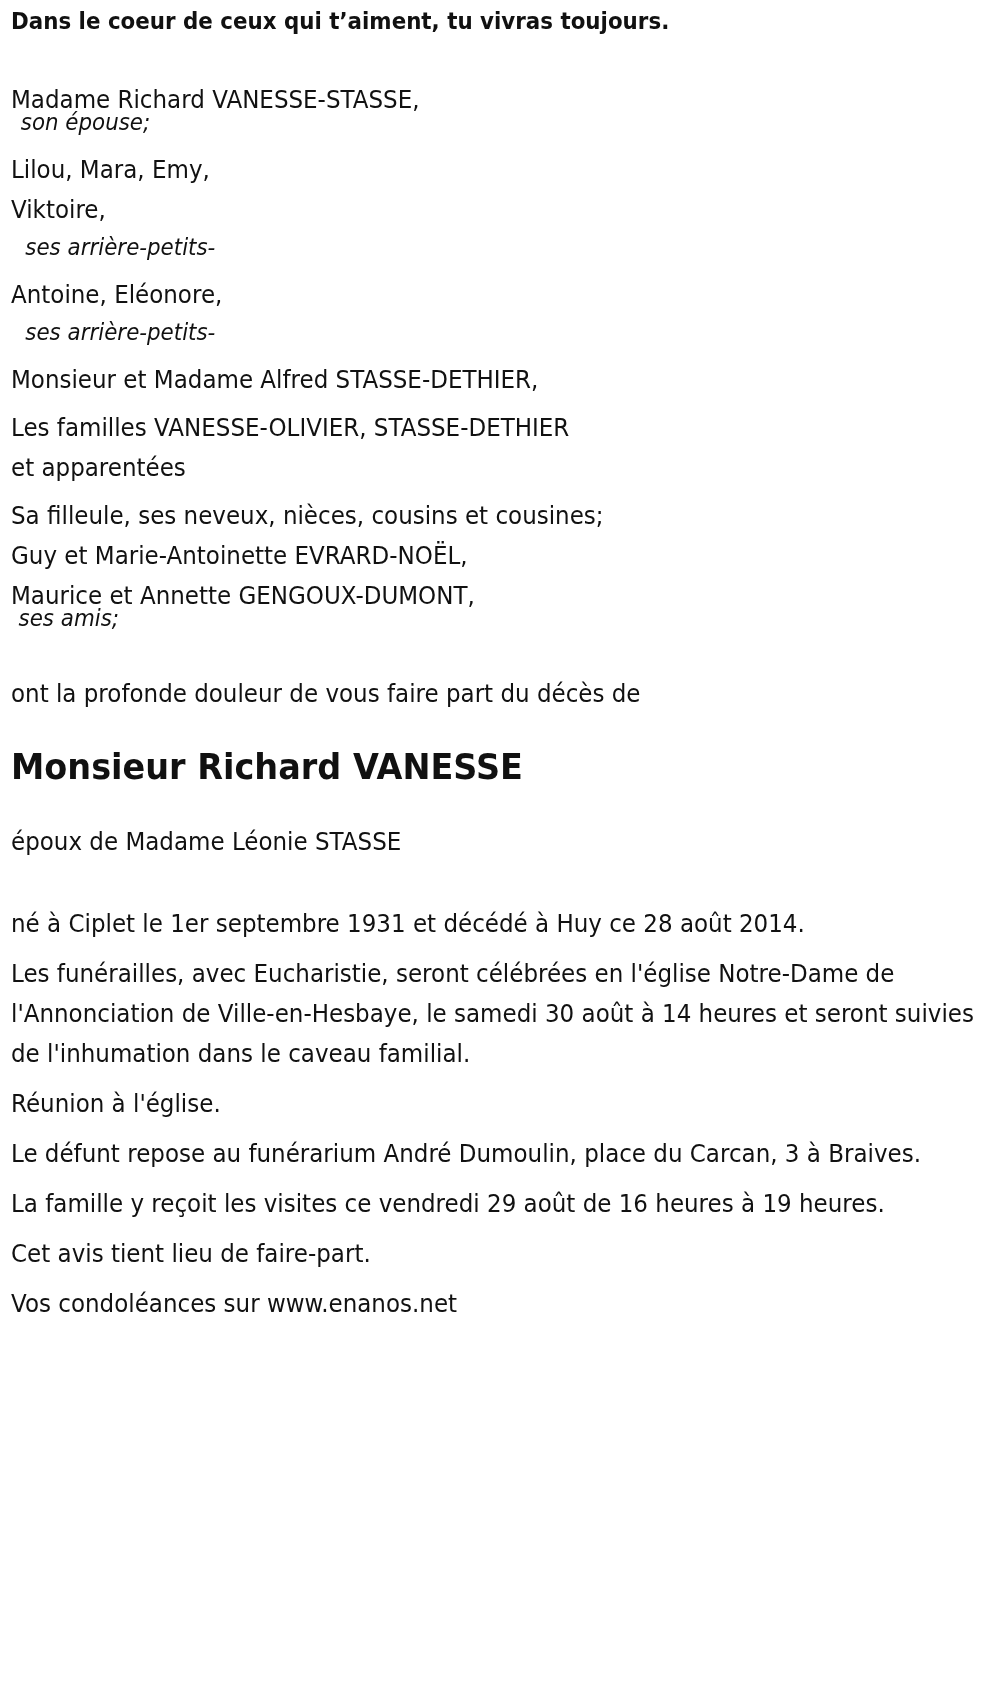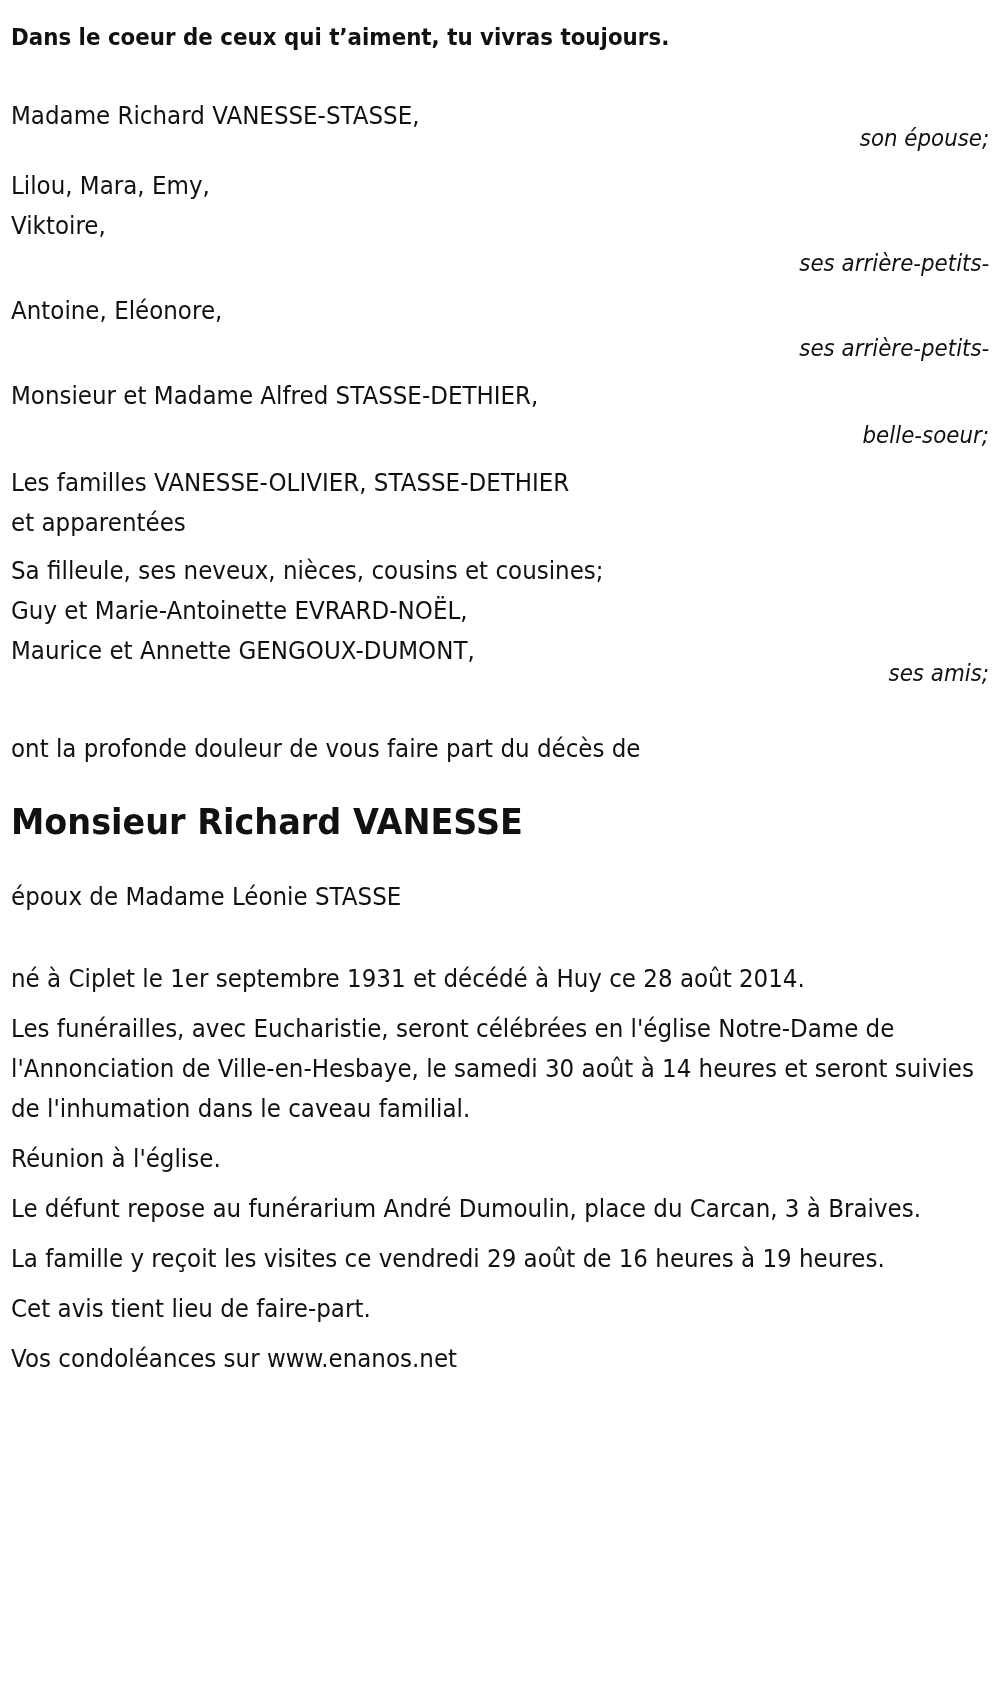--- a/index.html
+++ b/index.html
@@ -1,34 +1,34 @@
 <!DOCTYPE html>
 <html><head>
 <meta charset="utf-8">
 <style>
   html, body { margin: 0; padding: 0; background: #ffffff; }
   body {
     width: 1000px; height: 1682px; overflow: hidden;
     font-family: "DejaVu Sans Condensed", "Liberation Sans Narrow", "Liberation Sans", sans-serif;
     color: #111111;
   }
-  .page { position: relative; width: 978px; padding: 22px 11px 0 11px; }
+  .page { position: relative; width: 978px; padding: 6px 11px 0 11px; }
   .motto {
     font-family: "DejaVu Sans", sans-serif; font-weight: bold;
     font-size: 23px; line-height: 30px; margin: 0 0 44px 0;
     transform: scaleX(0.93); transform-origin: left center; white-space: nowrap;
   }
   .group { margin: 0 0 8px 0; }
   .line {
     font-family: "DejaVu Sans", sans-serif; font-size: 25px; line-height: 40px;
     white-space: nowrap; transform: scaleX(0.92); transform-origin: left center;
   }
   .rel {
     font-family: "DejaVu Sans", sans-serif; font-style: italic; font-size: 23px;
-    line-height: 39px; text-align: right; width: 978px;
+    line-height: 39px; text-align: left; width: 978px;
   }
   .rel span { display: inline-block; transform: scaleX(0.93); transform-origin: right center; white-space: nowrap; }
   .intro { margin-top: 36px; }
   .deceased {
     font-family: "DejaVu Sans", sans-serif; font-weight: bold; font-size: 36px;
     line-height: 50px; margin: 28px 0 30px 0;
     transform: scaleX(0.93); transform-origin: left center; white-space: nowrap;
   }
   .spouse { margin-bottom: 42px; }
   .para {
@@ -55,21 +55,20 @@
     <div class="rel" style="margin-top:-2px"><span>ses arrière-petits-</span></div>
   </div>
 
   <div class="group">
     <div class="line">Antoine, Eléonore,</div>
     <div class="rel" style="margin-top:-2px"><span>ses arrière-petits-</span></div>
   </div>
 
   <div class="group">
     <div class="line">Monsieur et Madame Alfred STASSE-DETHIER,</div>
-    <div class="rel"><span>belle-soeur;</span></div>
   </div>
 
   <div class="group">
     <div class="line">Les familles VANESSE-OLIVIER, STASSE-DETHIER</div>
     <div class="line">et apparentées</div>
   </div>
 
   <div class="group">
     <div class="line">Sa filleule, ses neveux, nièces, cousins et cousines;</div>
     <div class="line">Guy et Marie-Antoinette EVRARD-NOËL,</div>

